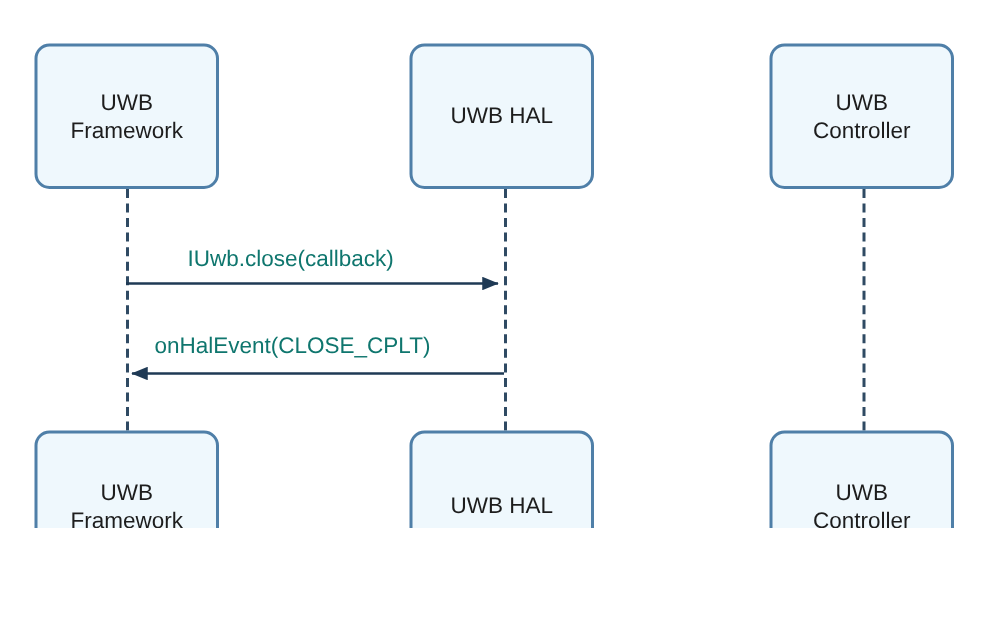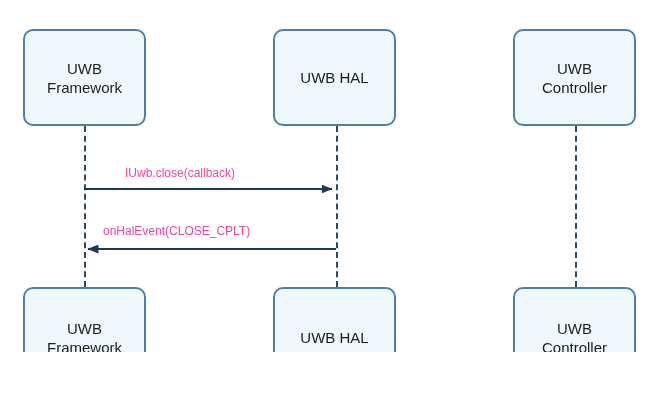--- a/index.html
+++ b/index.html
@@ -38,23 +38,23 @@
     display: block;
   }
   .lifeline {
     position: absolute;
     width: 0;
     border-left: 2px dashed #2f4a63;
     z-index: 1;
   }
   .message-label {
     position: absolute;
-    font-size: 12px;
+    font-size: 15px;
     line-height: 18px;
-    color: #ec4899;
+    color: #0f766e;
     white-space: nowrap;
     font-family: "Liberation Sans", sans-serif;
     z-index: 4;
   }
   .msg-svg {
     position: absolute;
     left: 0;
     top: 0;
     z-index: 2;
     overflow: visible;

